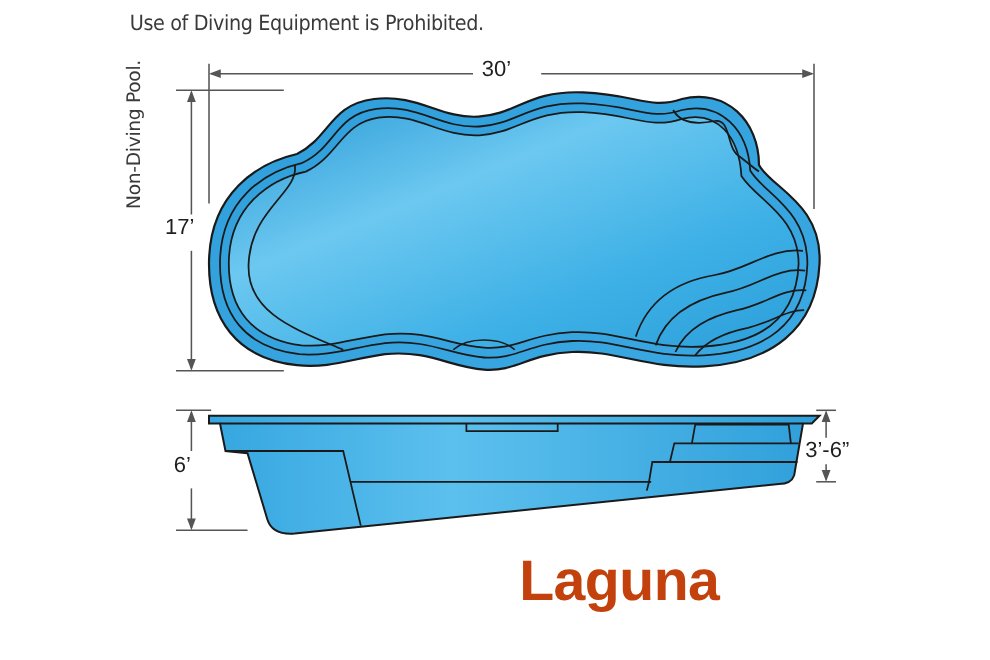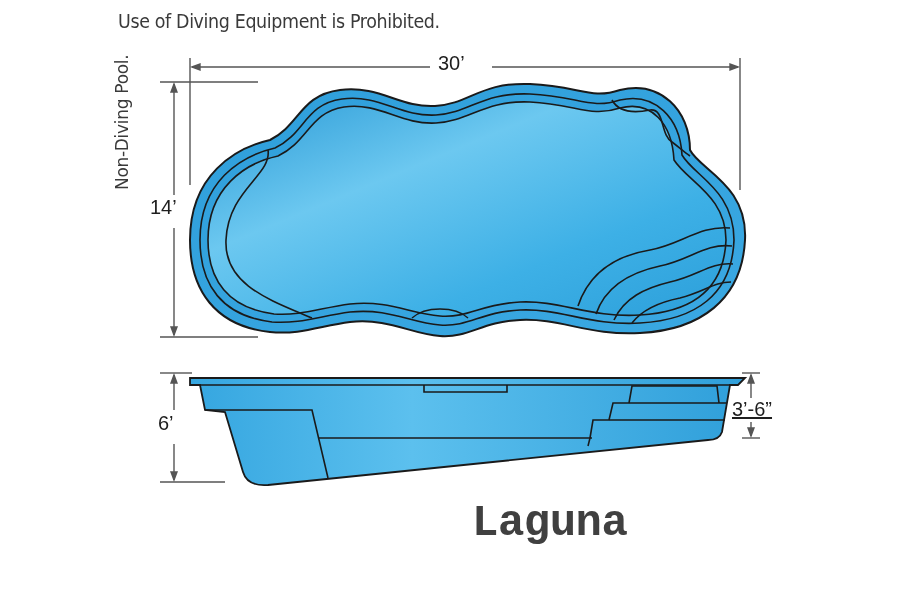--- a/index.html
+++ b/index.html
@@ -1,21 +1,21 @@
 <!DOCTYPE html>
 <html><head>
 <meta charset="utf-8">
 <style>
   html, body { margin:0; padding:0; background:#ffffff; }
   body { width:900px; height:600px; position:relative; overflow:hidden; font-family:"Liberation Sans", sans-serif; }
   .abs { position:absolute; }
   .warning { left:118px; top:10px; font-family:"DejaVu Sans", sans-serif; font-size:19px; color:#3a3a3a; letter-spacing:-0.4px; transform:scaleX(0.92); transform-origin:left top; white-space:nowrap; }
   .vert { left:112px; top:190px; transform:rotate(-90deg); transform-origin:left top; font-family:"DejaVu Sans", sans-serif; font-size:17px; color:#3a3a3a; white-space:nowrap; letter-spacing:-0.3px; }
   .dim { font-family:"Liberation Sans", sans-serif; font-size:20px; color:#1e1e1e; background:#fff; padding:0 2px; white-space:nowrap; }
-  .title { left:472px; top:498px; font-family:Liberation Mono, monospace; font-weight:bold; font-size:44px; color:#404040; letter-spacing:-0.5px; }
+  .title { left:472px; top:498px; font-family:Liberation Sans, sans-serif; font-weight:bold; font-size:52px; color:#c2410c; letter-spacing:-0.5px; }
   svg { position:absolute; left:0; top:0; }
 </style>
 </head>
 <body>
 
 <svg width="900" height="600" viewBox="0 0 900 600">
   <defs>
     <linearGradient id="poolGrad" x1="0" y1="0" x2="1" y2="1">
       <stop offset="0" stop-color="#2a9ad6"></stop>
       <stop offset="0.35" stop-color="#6cc8f0"></stop>
@@ -145,17 +145,17 @@
       <path d="M 590 438 L 593 420 L 725 420"></path>
       <line x1="590" y1="438" x2="588" y2="446"></line>
     </g>
   </g>
 </svg>
 
 <div class="abs warning">Use of Diving Equipment is Prohibited.</div>
 <div class="abs vert">Non-Diving Pool.</div>
 
 <div class="abs dim" style="left:436px; top:52px;">30’</div>
-<div class="abs dim" style="left:148px; top:196px;">14’</div>
+<div class="abs dim" style="left:148px; top:196px;">17’</div>
 <div class="abs dim" style="left:156px; top:412px;">6’</div>
-<div class="abs dim" style="left:730px; top:398px; background:transparent;text-decoration:underline;">3’-6”</div>
+<div class="abs dim" style="left:730px; top:398px; background:transparent;">3’-6”</div>
 
 <div class="abs title">Laguna</div>
 
 </body></html>

